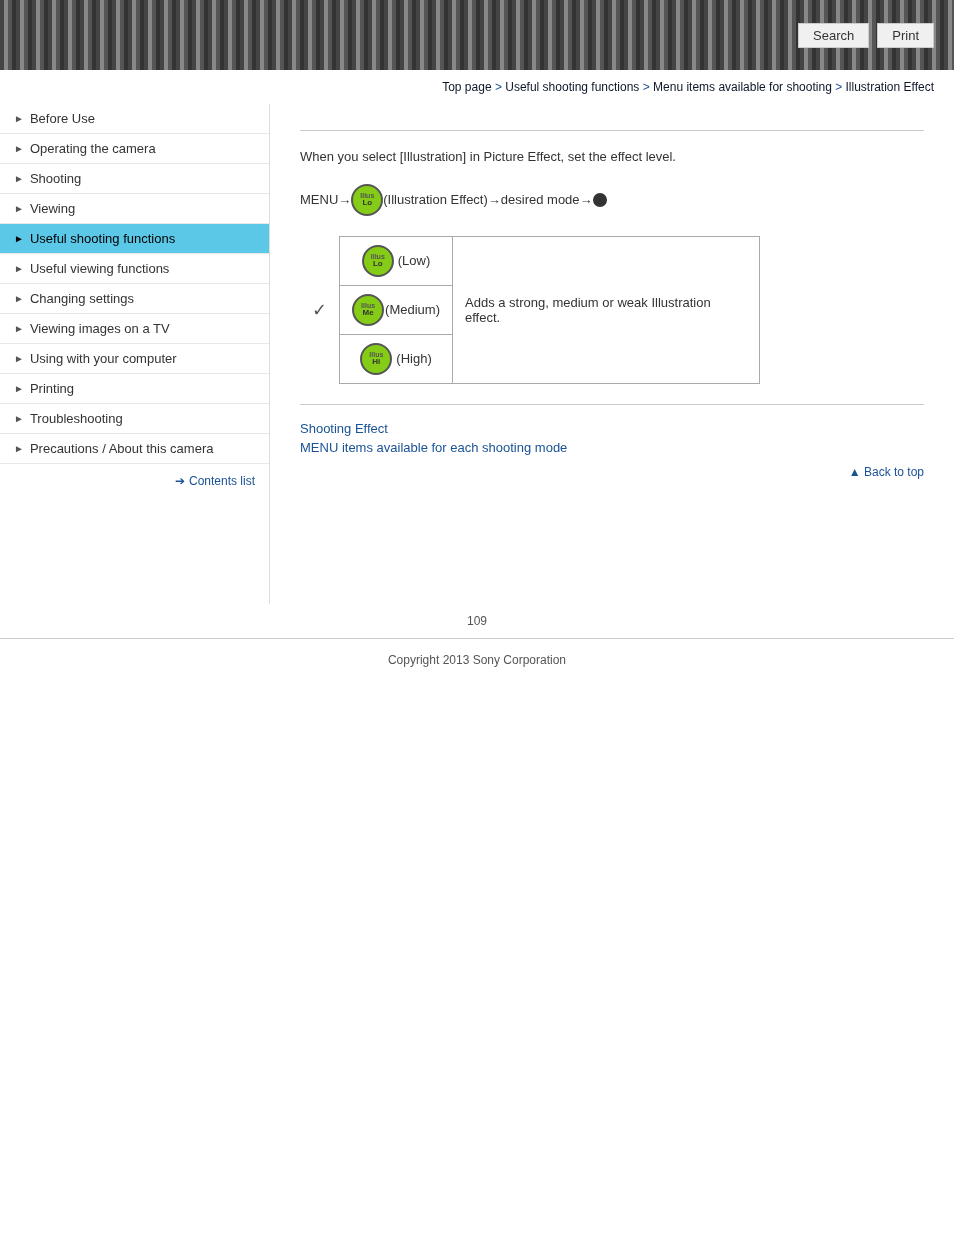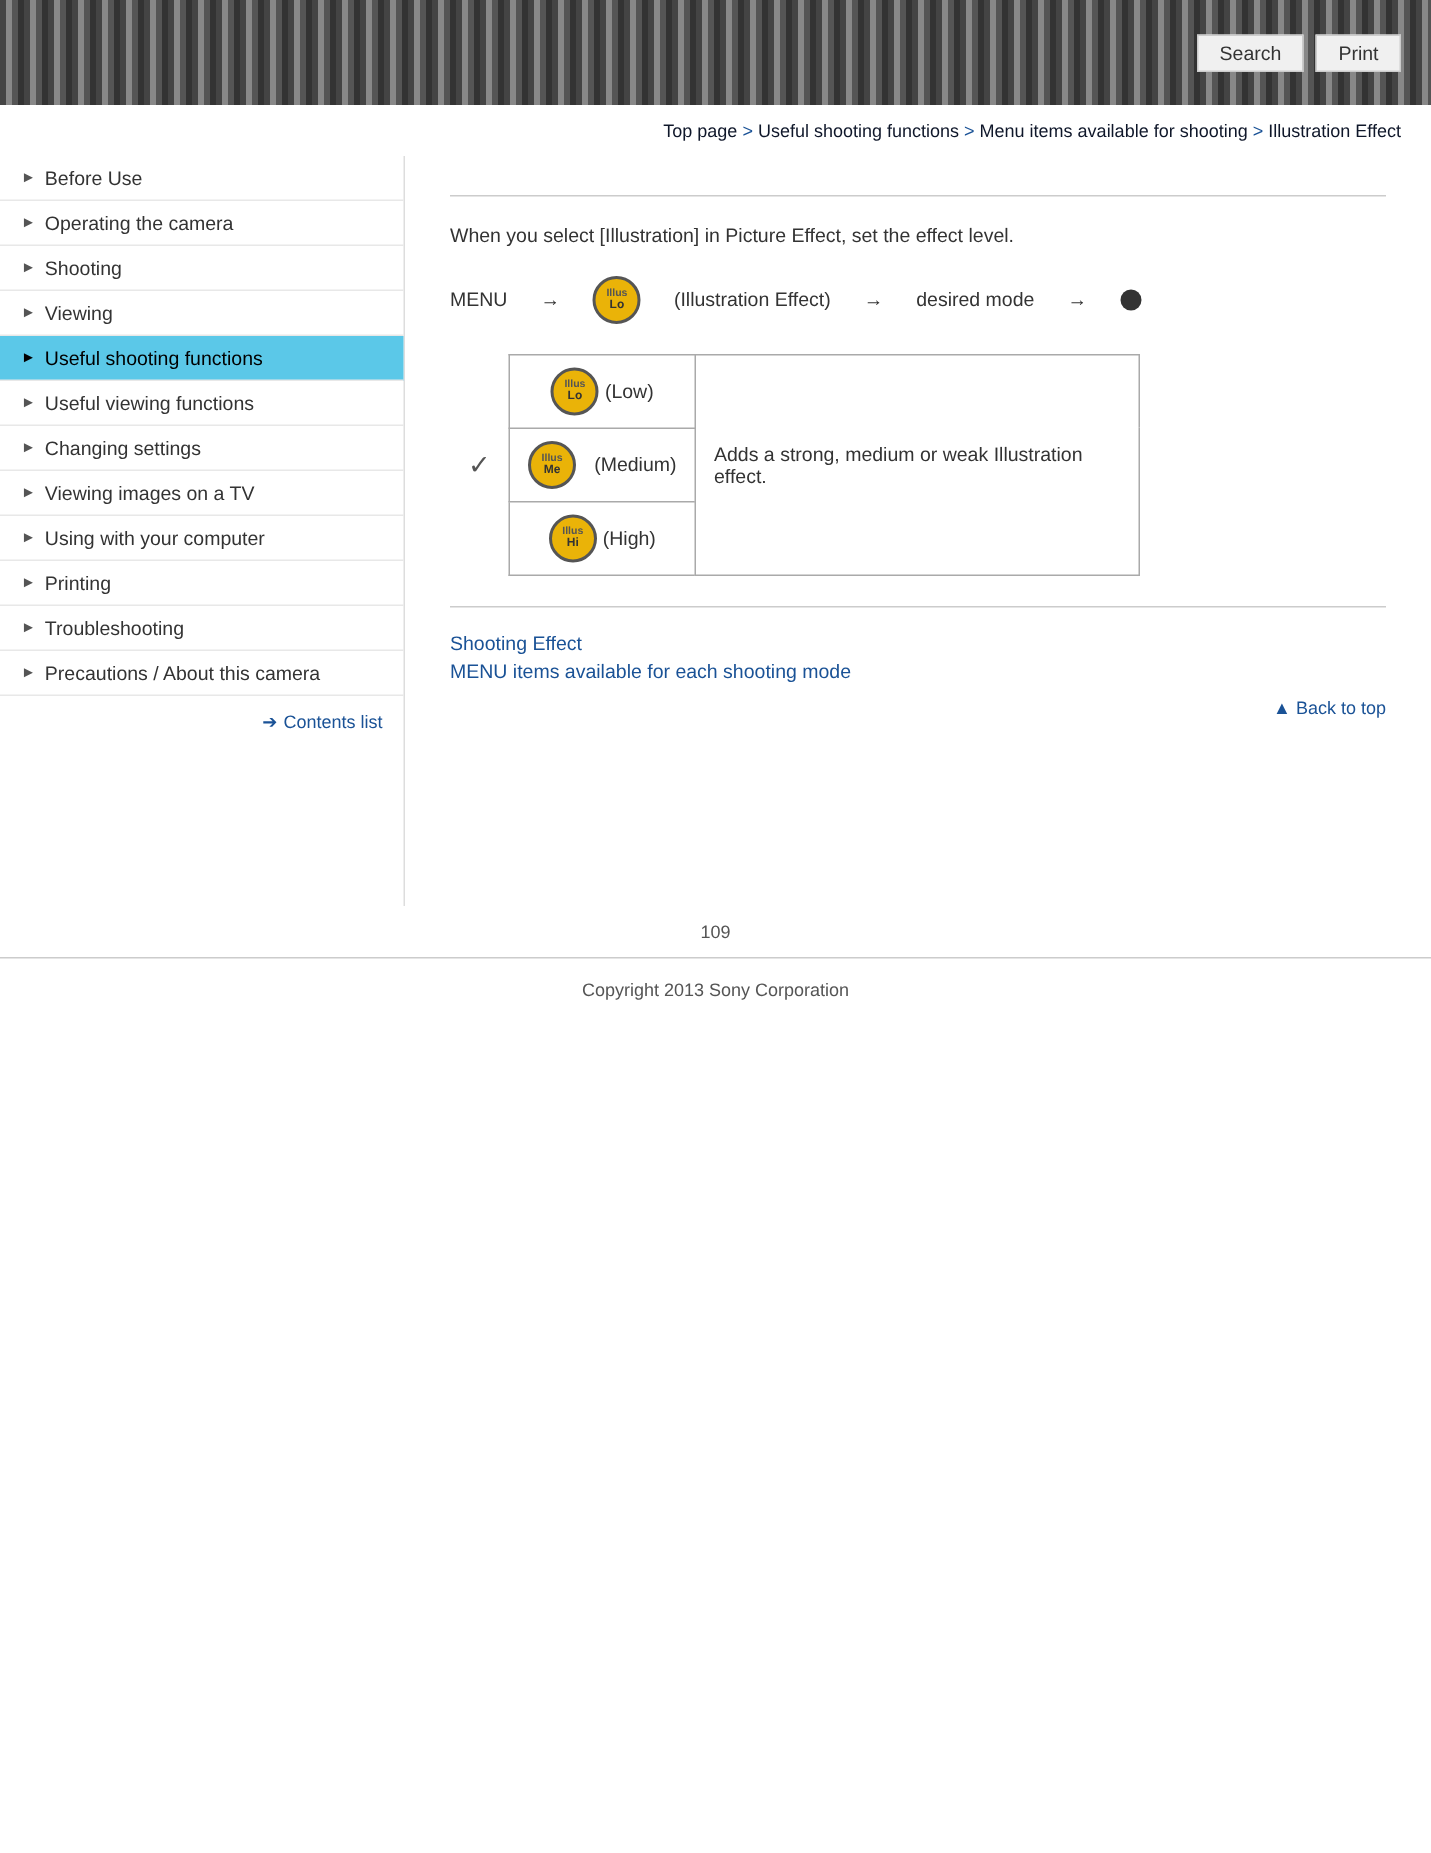--- a/index.html
+++ b/index.html
@@ -95,38 +95,38 @@
 
     .description {
       margin-bottom: 16px;
       font-size: 13px;
       line-height: 1.6;
     }
 
     .menu-path {
       display: flex;
       align-items: center;
-      gap: 22px;
+      gap: 0;
       margin-bottom: 20px;
       font-size: 13px;
     }
 
     
     .illus-icon {
       display: inline-flex;
       align-items: center;
       justify-content: center;
       width: 32px;
       height: 32px;
       border-radius: 50%;
       border: 2px solid #555;
       font-size: 9px;
       font-weight: bold;
       color: #333;
-      background: #eab308;
+      background: #84cc16;
       line-height: 1;
       text-align: center;
       flex-direction: column;
     }
     .illus-icon .top-text { font-size: 7px; color: #555; }
     .illus-icon .bot-text { font-size: 8px; font-weight: bold; color: #333; }
 
     .circle-bullet {
       display: inline-block;
       width: 14px;
@@ -317,21 +317,21 @@
             </div>
           </td>
           <td class="desc-cell" rowspan="3">Adds a strong, medium or weak Illustration effect.</td>
         </tr>
 
         <tr>
           <td class="check-cell">
             <span class="check-mark">✓</span>
           </td>
           <td class="icon-cell">
-            <div style="display:flex; align-items:center; gap:12px; justify-content:center;">
+            <div style="display:flex; align-items:center; gap:1px; justify-content:center;">
               <span class="illus-icon">
                 <span class="top-text">Illus</span>
                 <span class="bot-text">Me</span>
               </span>
               <span>(Medium)</span>
             </div>
           </td>
         </tr>
 
         <tr>

